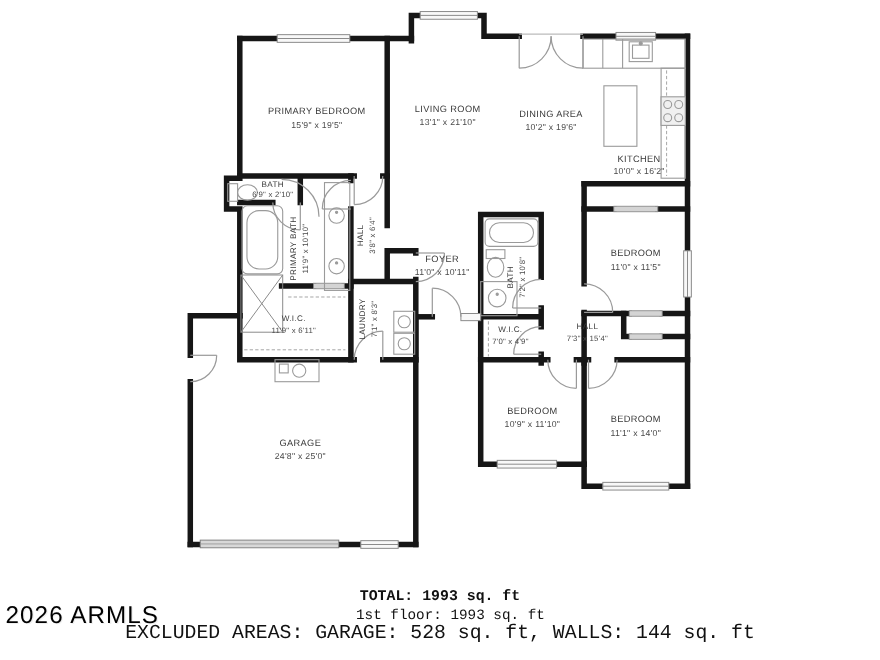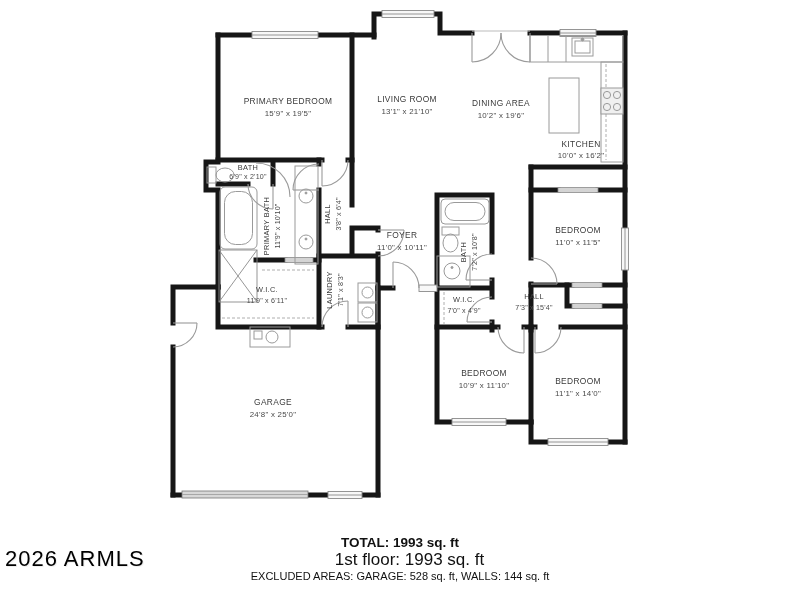--- a/index.html
+++ b/index.html
@@ -3,24 +3,24 @@
 <meta charset="utf-8">
 <style>
   html,body{margin:0;padding:0;background:#ffffff;}
   #canvas{position:relative;width:800px;height:588px;background:#ffffff;overflow:hidden;
           font-family:"Liberation Sans", sans-serif;}
   #plan-svg{position:absolute;left:0;top:0;}
   .room-name{font-size:8.4px;fill:#3a3a3a;letter-spacing:.35px;text-anchor:middle;}
   .room-dims{font-size:7.9px;fill:#4a4a4a;letter-spacing:.25px;text-anchor:middle;}
   .room-name-sm{font-size:7.4px;fill:#3a3a3a;letter-spacing:.3px;text-anchor:middle;}
   .room-dims-sm{font-size:7.1px;fill:#4a4a4a;letter-spacing:.2px;text-anchor:middle;}
-  #summary{position:absolute;left:0;top:534px;width:800px;text-align:center;color:#111;}
+  #summary{position:absolute;left:0;top:534px;width:800px;text-align:center;color:#111;font-family:Liberation Mono, monospace;}
   #summary .total{font-size:13.5px;font-weight:bold;line-height:17px;}
-  #summary .floor1{font-size:17px;line-height:17px;padding-left:19px;}
-  #summary .excluded{font-size:11px;line-height:17px;}
+  #summary .floor1{font-size:13px;line-height:17px;padding-left:19px;}
+  #summary .excluded{font-size:18px;line-height:17px;}
   #summary .disclaimer{font-size:6.5px;color:#454545;letter-spacing:.2px;margin-top:5px;}
   #watermark{position:absolute;left:5px;top:546px;font-size:22px;color:#000000;
              letter-spacing:1px;text-shadow:1px 1px 0 #efefef;}
 </style>
 </head>
 <body>
 
 <div id="canvas">
 
 <svg id="plan-svg" width="800" height="600" viewBox="0 0 800 600">

